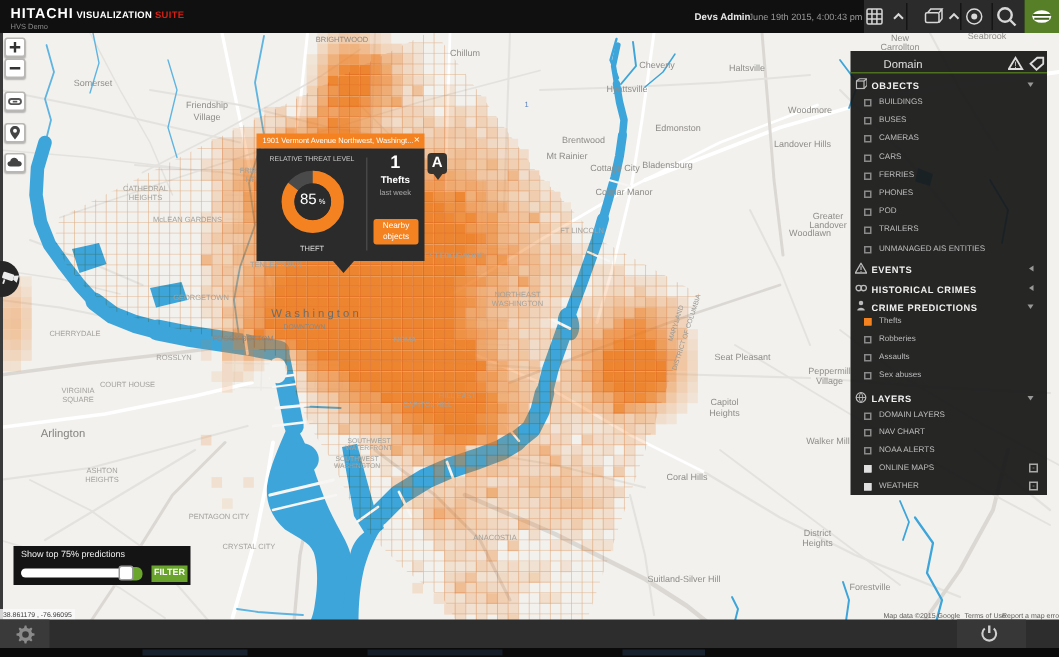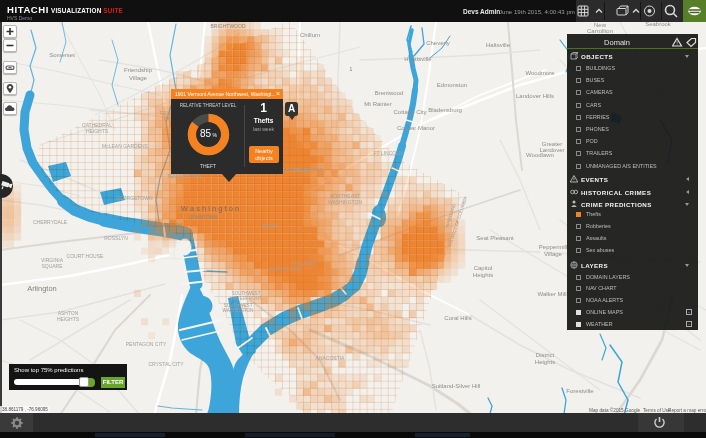--- a/index.html
+++ b/index.html
@@ -1751,21 +1751,21 @@
 <svg class="abs" style="left:3px;top:82px" width="14" height="13" viewBox="0 0 13 13">
       <path d="M6.5 2 C8.4 2 9.8 3.4 9.8 5.2 C9.8 7.4 6.5 11 6.5 11 C6.5 11 3.2 7.4 3.2 5.2 C3.2 3.4 4.6 2 6.5 2 Z" fill="#444"></path>
       <circle cx="6.5" cy="5.2" r="1.3" fill="#fff"></circle>
     </svg>
 <div class="abs" style="left:3px;top:102px;width:14px;height:13px;background:#fff;border:1px solid #b9b7b3;border-radius:2px;box-shadow:0 1px 1px rgba(0,0,0,0.25);"></div>
 <svg class="abs" style="left:3px;top:102px" width="14" height="13" viewBox="0 0 13 13">
       <path d="M3.5 9 C2.2 9 1.5 8.2 1.5 7.2 C1.5 6.2 2.3 5.5 3.3 5.5 C3.5 4.2 4.6 3.2 6 3.2 C7.3 3.2 8.4 4.1 8.7 5.3 C9.9 5.3 11 6.1 11 7.2 C11 8.2 10.2 9 9 9 Z" fill="#444"></path>
     </svg>
 <div class="abs" style="left:567px;top:34px;width:131px;height:296px;background:rgba(24,24,24,0.94);"></div>
 <div class="abs" style="left:567px;top:34px;width:131px;height:15px;border-bottom:1px solid #4c7020;"></div>
-<div class="abs" style="left:567px;top:38px;width:100px;text-align:center;color:#e0e0e0;font-size:7.5px;">Domain</div>
+<div class="abs" style="left:552px;top:38px;width:100px;text-align:center;color:#e0e0e0;font-size:7.5px;">Domain</div>
 <svg class="abs" style="left:672px;top:37px" width="26" height="11" viewBox="0 0 26 11">
       <path d="M5 1.5 L9.5 9 L0.5 9 Z" fill="none" stroke="#ddd" stroke-width="1.2"></path>
       <text x="5" y="8" font-size="6" fill="#ddd" text-anchor="middle">!</text>
       <path d="M15 5.5 L19.5 1.5 L23.5 1.5 L23.5 5.5 L19 9.5 Z" fill="none" stroke="#ddd" stroke-width="1.2"></path>
     </svg>
 <div class="abs" style="left:570px;top:52px;width:125px;color:#f0f0f0;font-size:6.2px;font-weight:bold;letter-spacing:0.4px;"><svg style="display:inline-block;width:8px;height:8px;vertical-align:-1px;margin-right:3px;" viewBox="0 0 8 8">
         <rect x="1" y="2" width="5" height="5" fill="none" stroke="#bbb" stroke-width="0.8"></rect>
         <path d="M1 2 L3 0.5 L8 0.5 L8 5 L6 7 M6 2 L8 0.5" fill="none" stroke="#bbb" stroke-width="0.8"></path>
       </svg>OBJECTS<span style="position:absolute;right:6px;top:3px;width:0;height:0;border-left:2.5px solid transparent;border-right:2.5px solid transparent;border-top:3.5px solid #999;"></span></div>
 <div class="abs" style="left:576px;top:66px;width:5px;height:5px;border:1px solid #8a8a8a;"></div>

